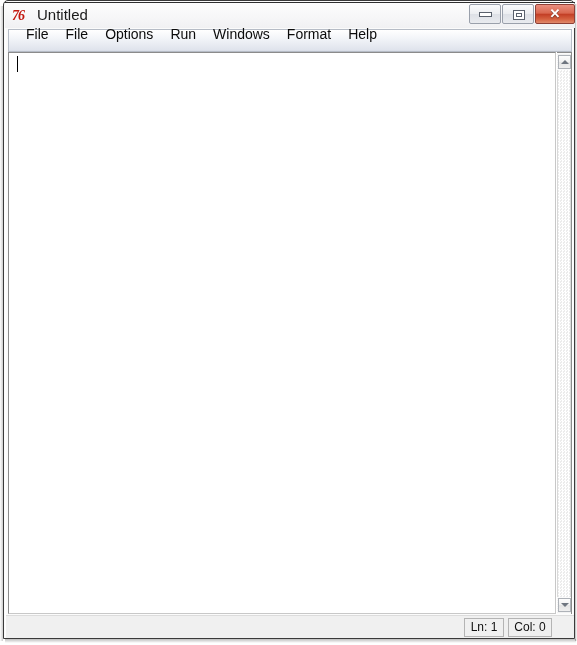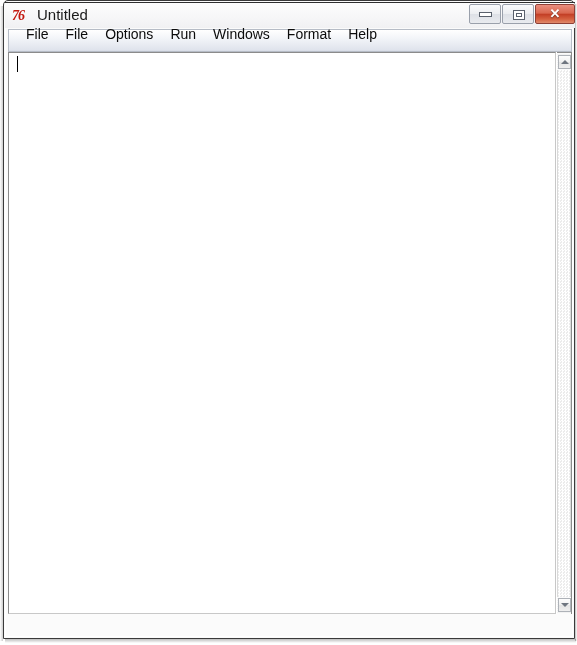--- a/index.html
+++ b/index.html
@@ -390,15 +390,19 @@
         <div class="sb-arrow" id="sb-arrow-up">
           <div class="tri tri-up"></div>
         </div>
         <div class="sb-track"></div>
         <div class="sb-arrow" id="sb-arrow-down">
           <div class="tri tri-down"></div>
         </div>
       </div>
     </div>
 
+    <div id="status-bar">
+      <div class="status-cell" id="status-ln">Ln: 1</div>
+      <div class="status-cell" id="status-col">Col: 0</div>
+    </div>
 
   </div>
 </div>
 
 </body></html>

